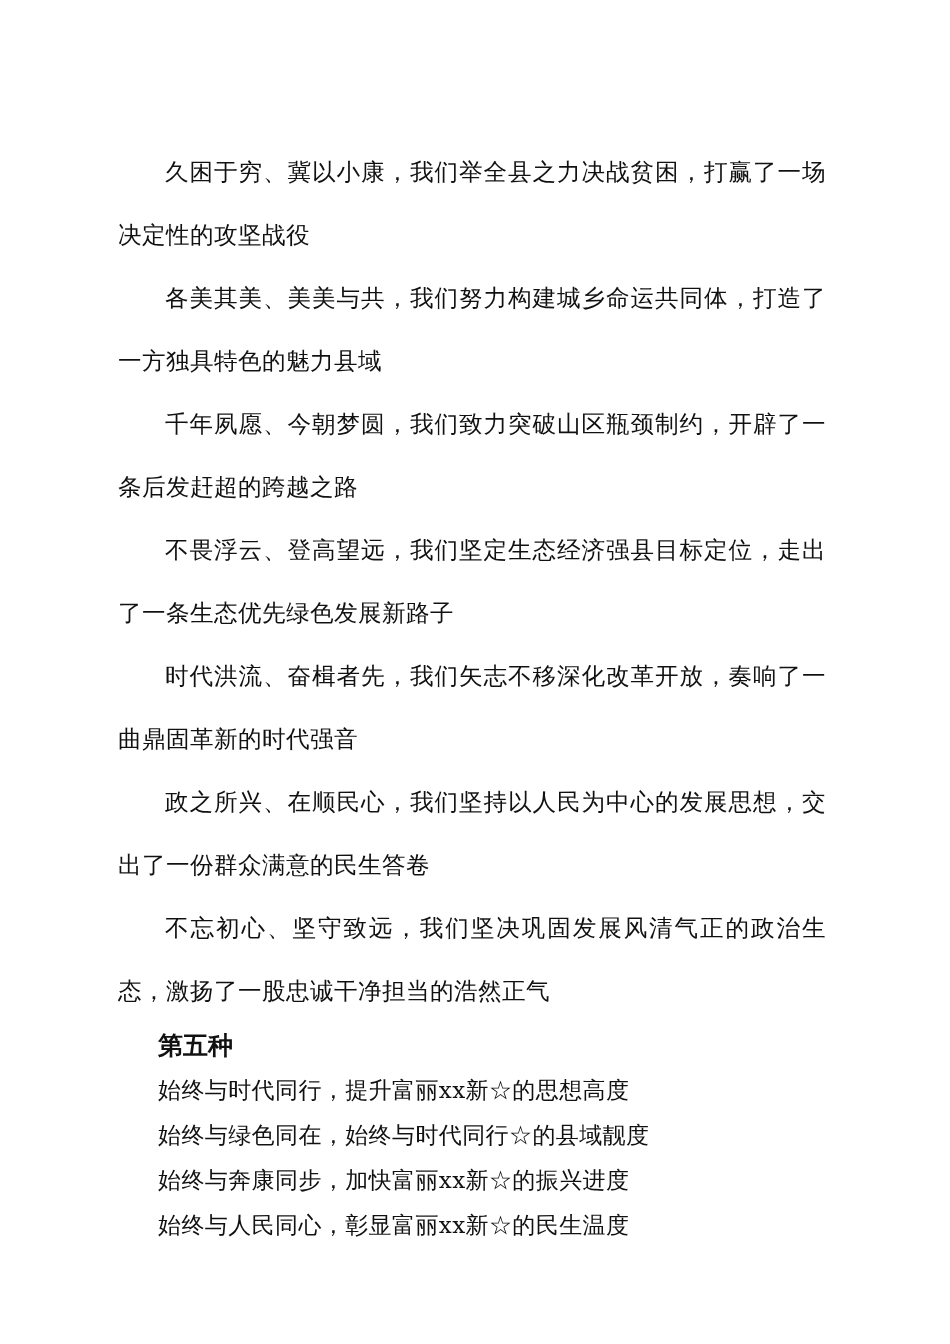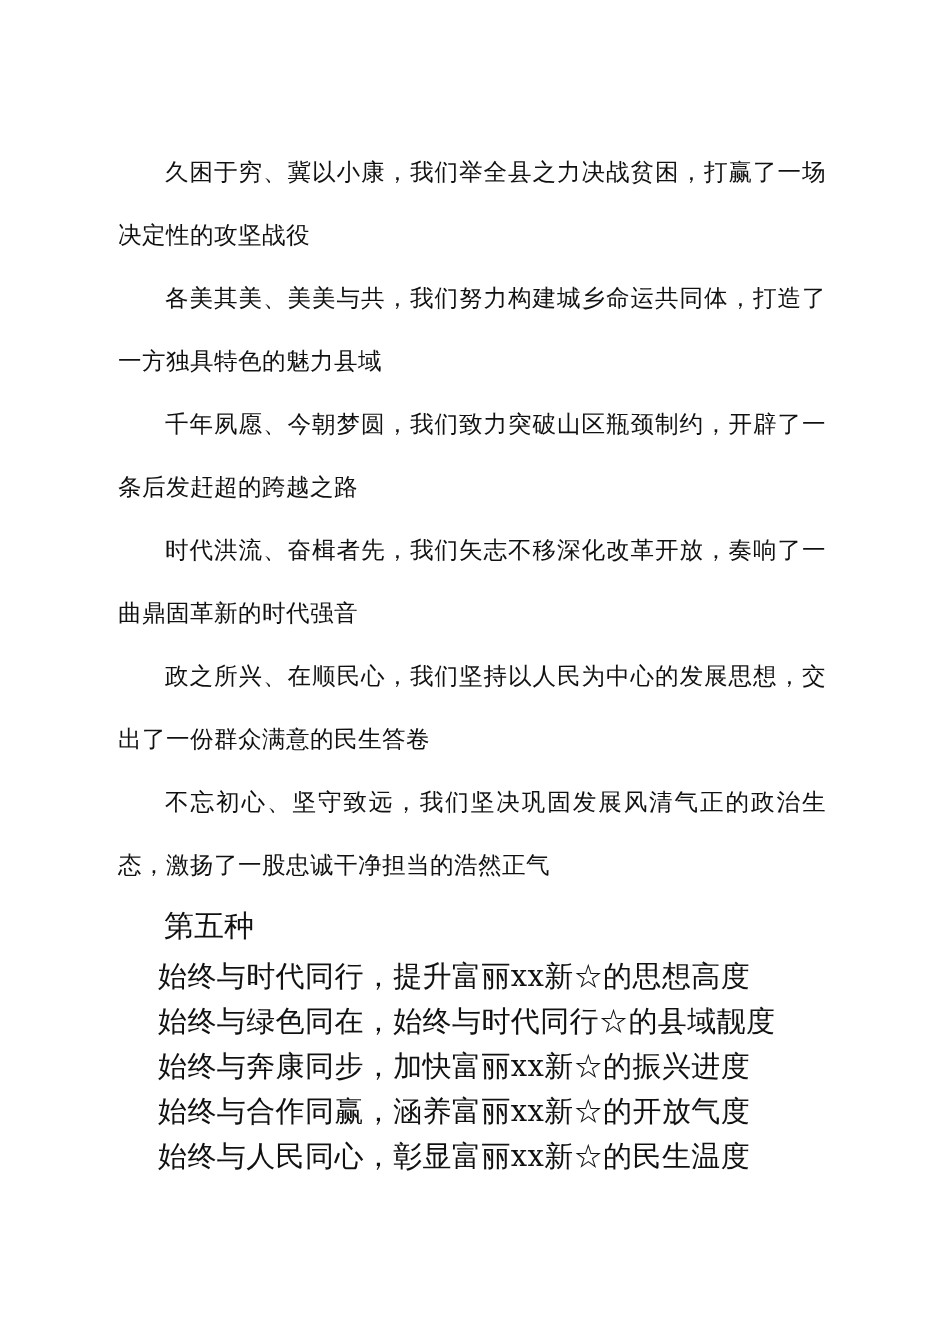--- a/index.html
+++ b/index.html
@@ -25,46 +25,46 @@
       margin: 0;
       font-size: 23.6px;
       line-height: 63px;
       text-indent: 47px;
       letter-spacing: 0.4px;
       text-align: justify;
       text-align-last: left;
       word-break: break-all;
     }
     .heading {
-      margin: 6px;
-      font-size: 30px;
+      margin: 0;
+      font-size: 25px;
       line-height: 45px;
       text-indent: 40px;
-      font-weight: normal;
+      font-weight: bold;
     }
     .item {
       margin: 0;
-      font-size: 29px;
+      font-size: 23px;
       line-height: 45px;
       text-indent: 40px;
       letter-spacing: 0.4px;
       white-space: nowrap;
     }
   </style>
 </head>
 <body>
 
 <div class="page">
   <p class="para">久困于穷、冀以小康，我们举全县之力决战贫困，打赢了一场决定性的攻坚战役</p>
   <p class="para">各美其美、美美与共，我们努力构建城乡命运共同体，打造了一方独具特色的魅力县域</p>
   <p class="para">千年夙愿、今朝梦圆，我们致力突破山区瓶颈制约，开辟了一条后发赶超的跨越之路</p>
+  <p class="para">不畏浮云、登高望远，我们坚定生态经济强县目标定位，走出了一条生态优先绿色发展新路子</p>
   <p class="para">时代洪流、奋楫者先，我们矢志不移深化改革开放，奏响了一曲鼎固革新的时代强音</p>
   <p class="para">政之所兴、在顺民心，我们坚持以人民为中心的发展思想，交出了一份群众满意的民生答卷</p>
   <p class="para">不忘初心、坚守致远，我们坚决巩固发展风清气正的政治生态，激扬了一股忠诚干净担当的浩然正气</p>
 
   <p class="heading">第五种</p>
 
   <p class="item">始终与时代同行，提升富丽xx新☆的思想高度</p>
   <p class="item">始终与绿色同在，始终与时代同行☆的县域靓度</p>
   <p class="item">始终与奔康同步，加快富丽xx新☆的振兴进度</p>
-  <p class="item">始终与合作同赢，涵养富丽xx新☆的开放气度</p>
   <p class="item">始终与人民同心，彰显富丽xx新☆的民生温度</p>
 </div>
 
 </body></html>

